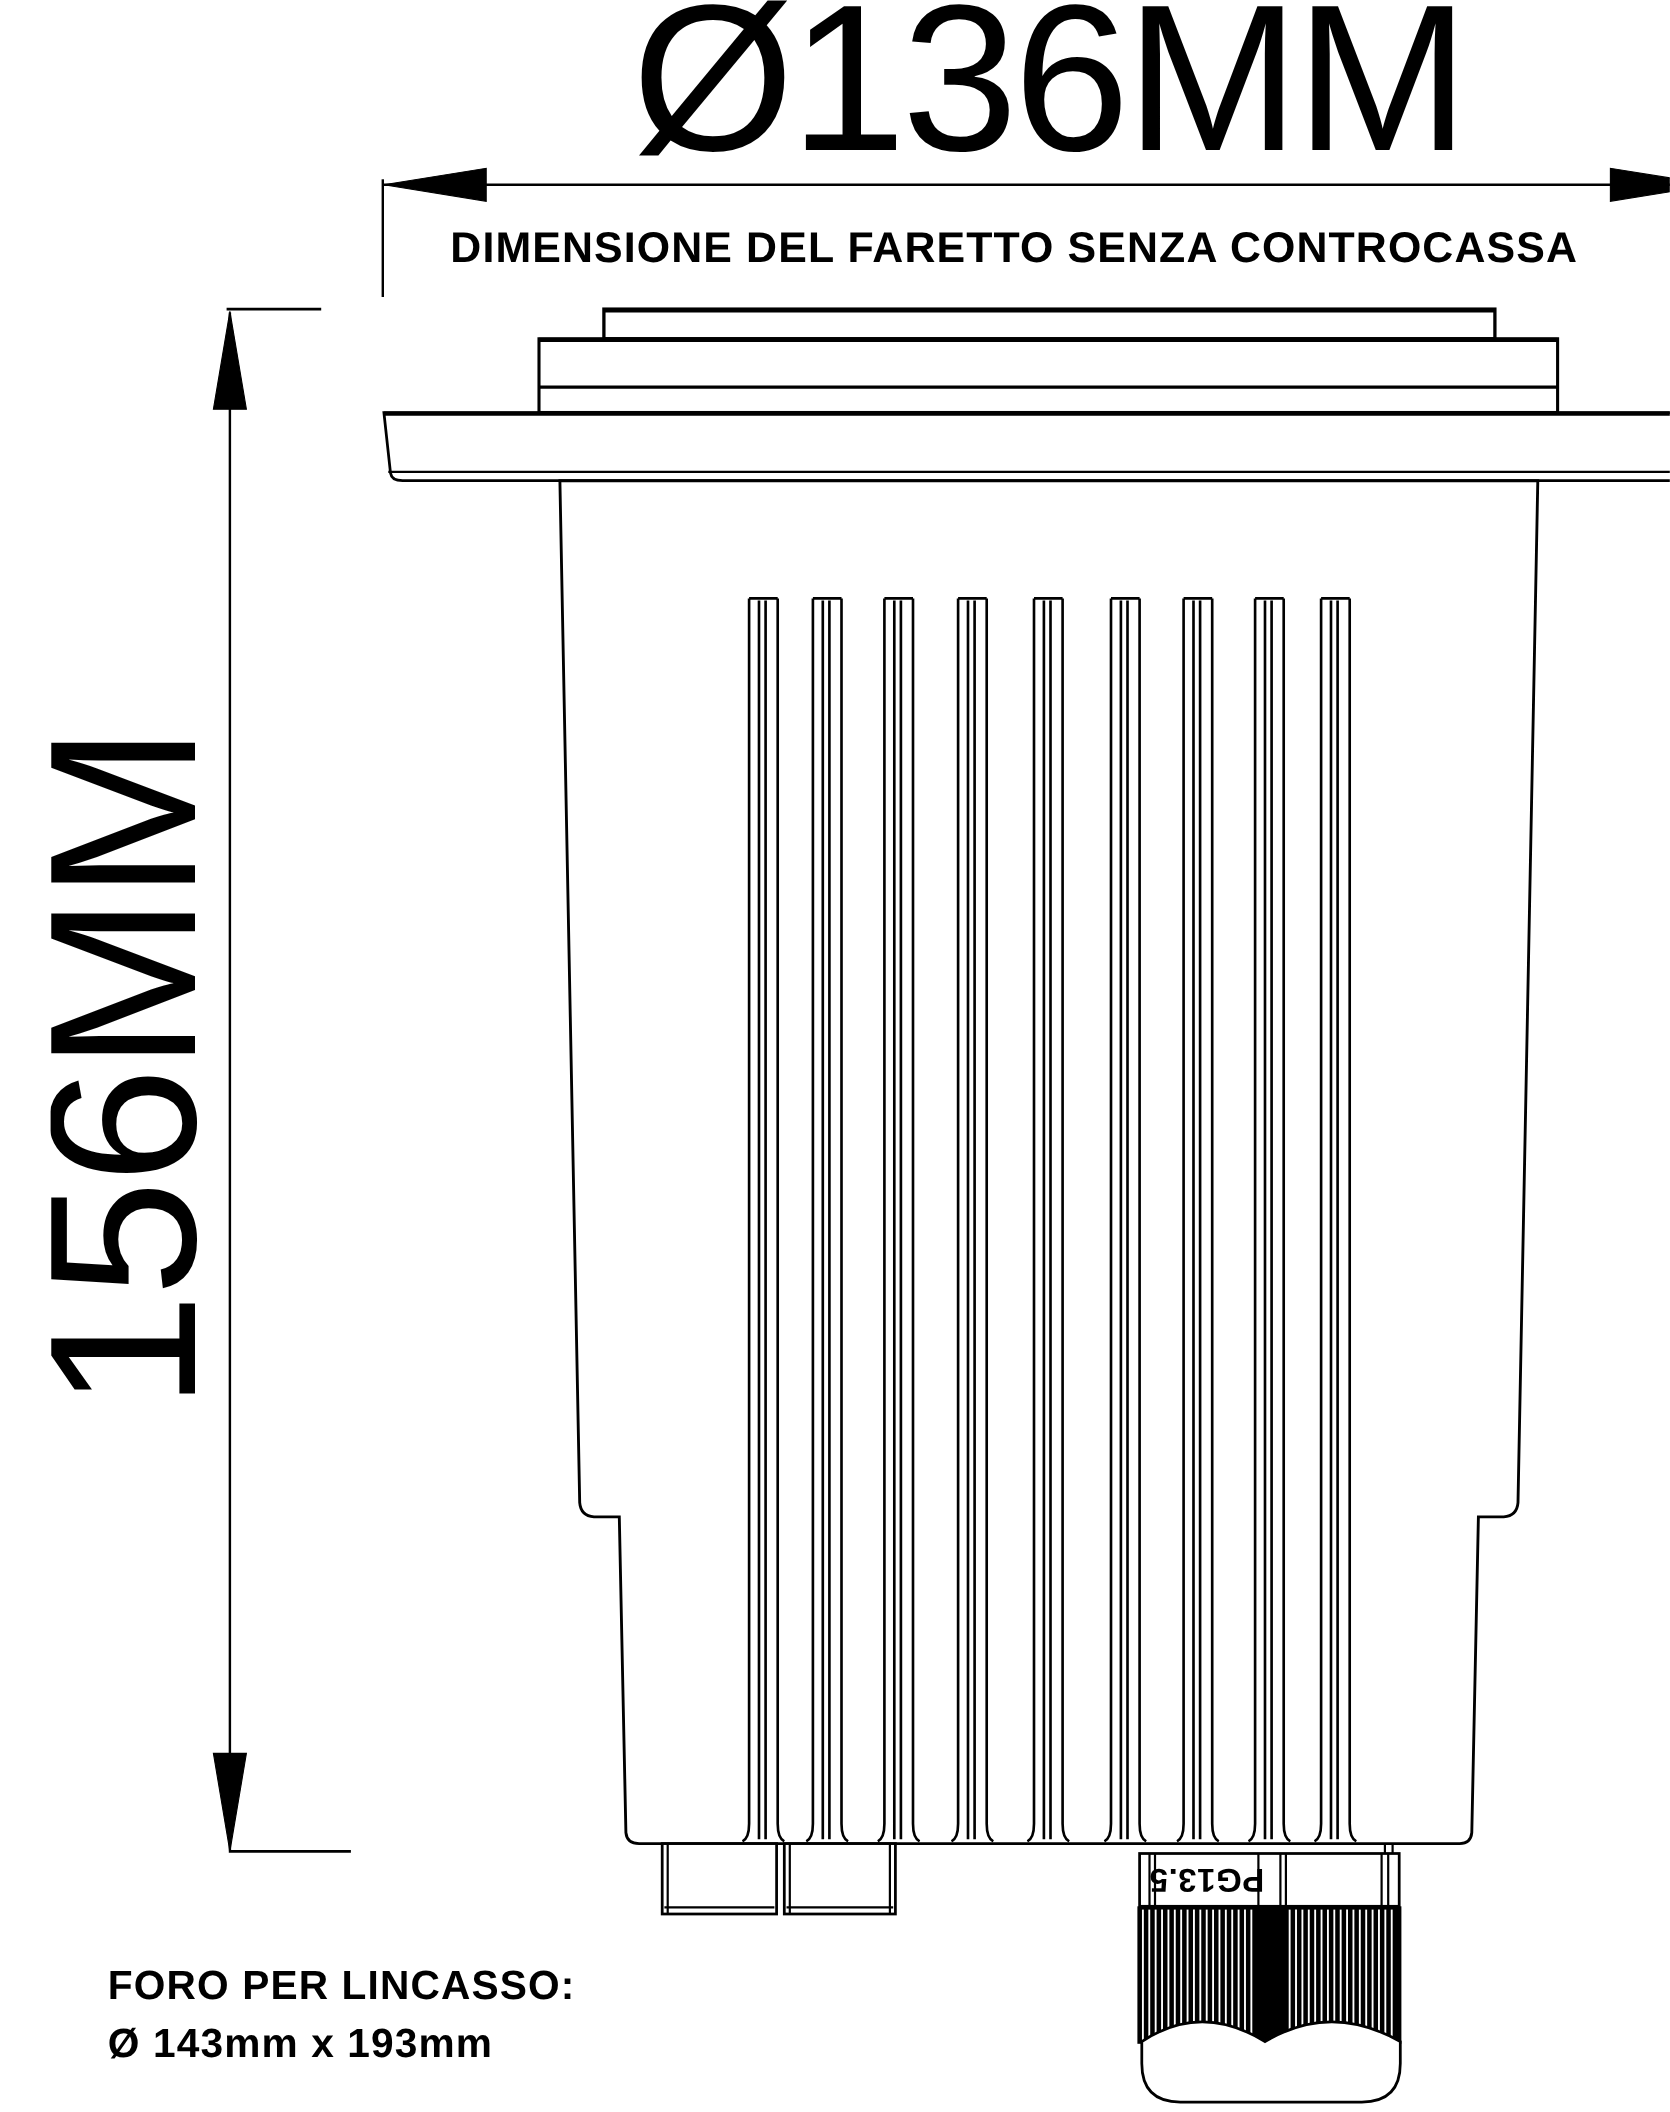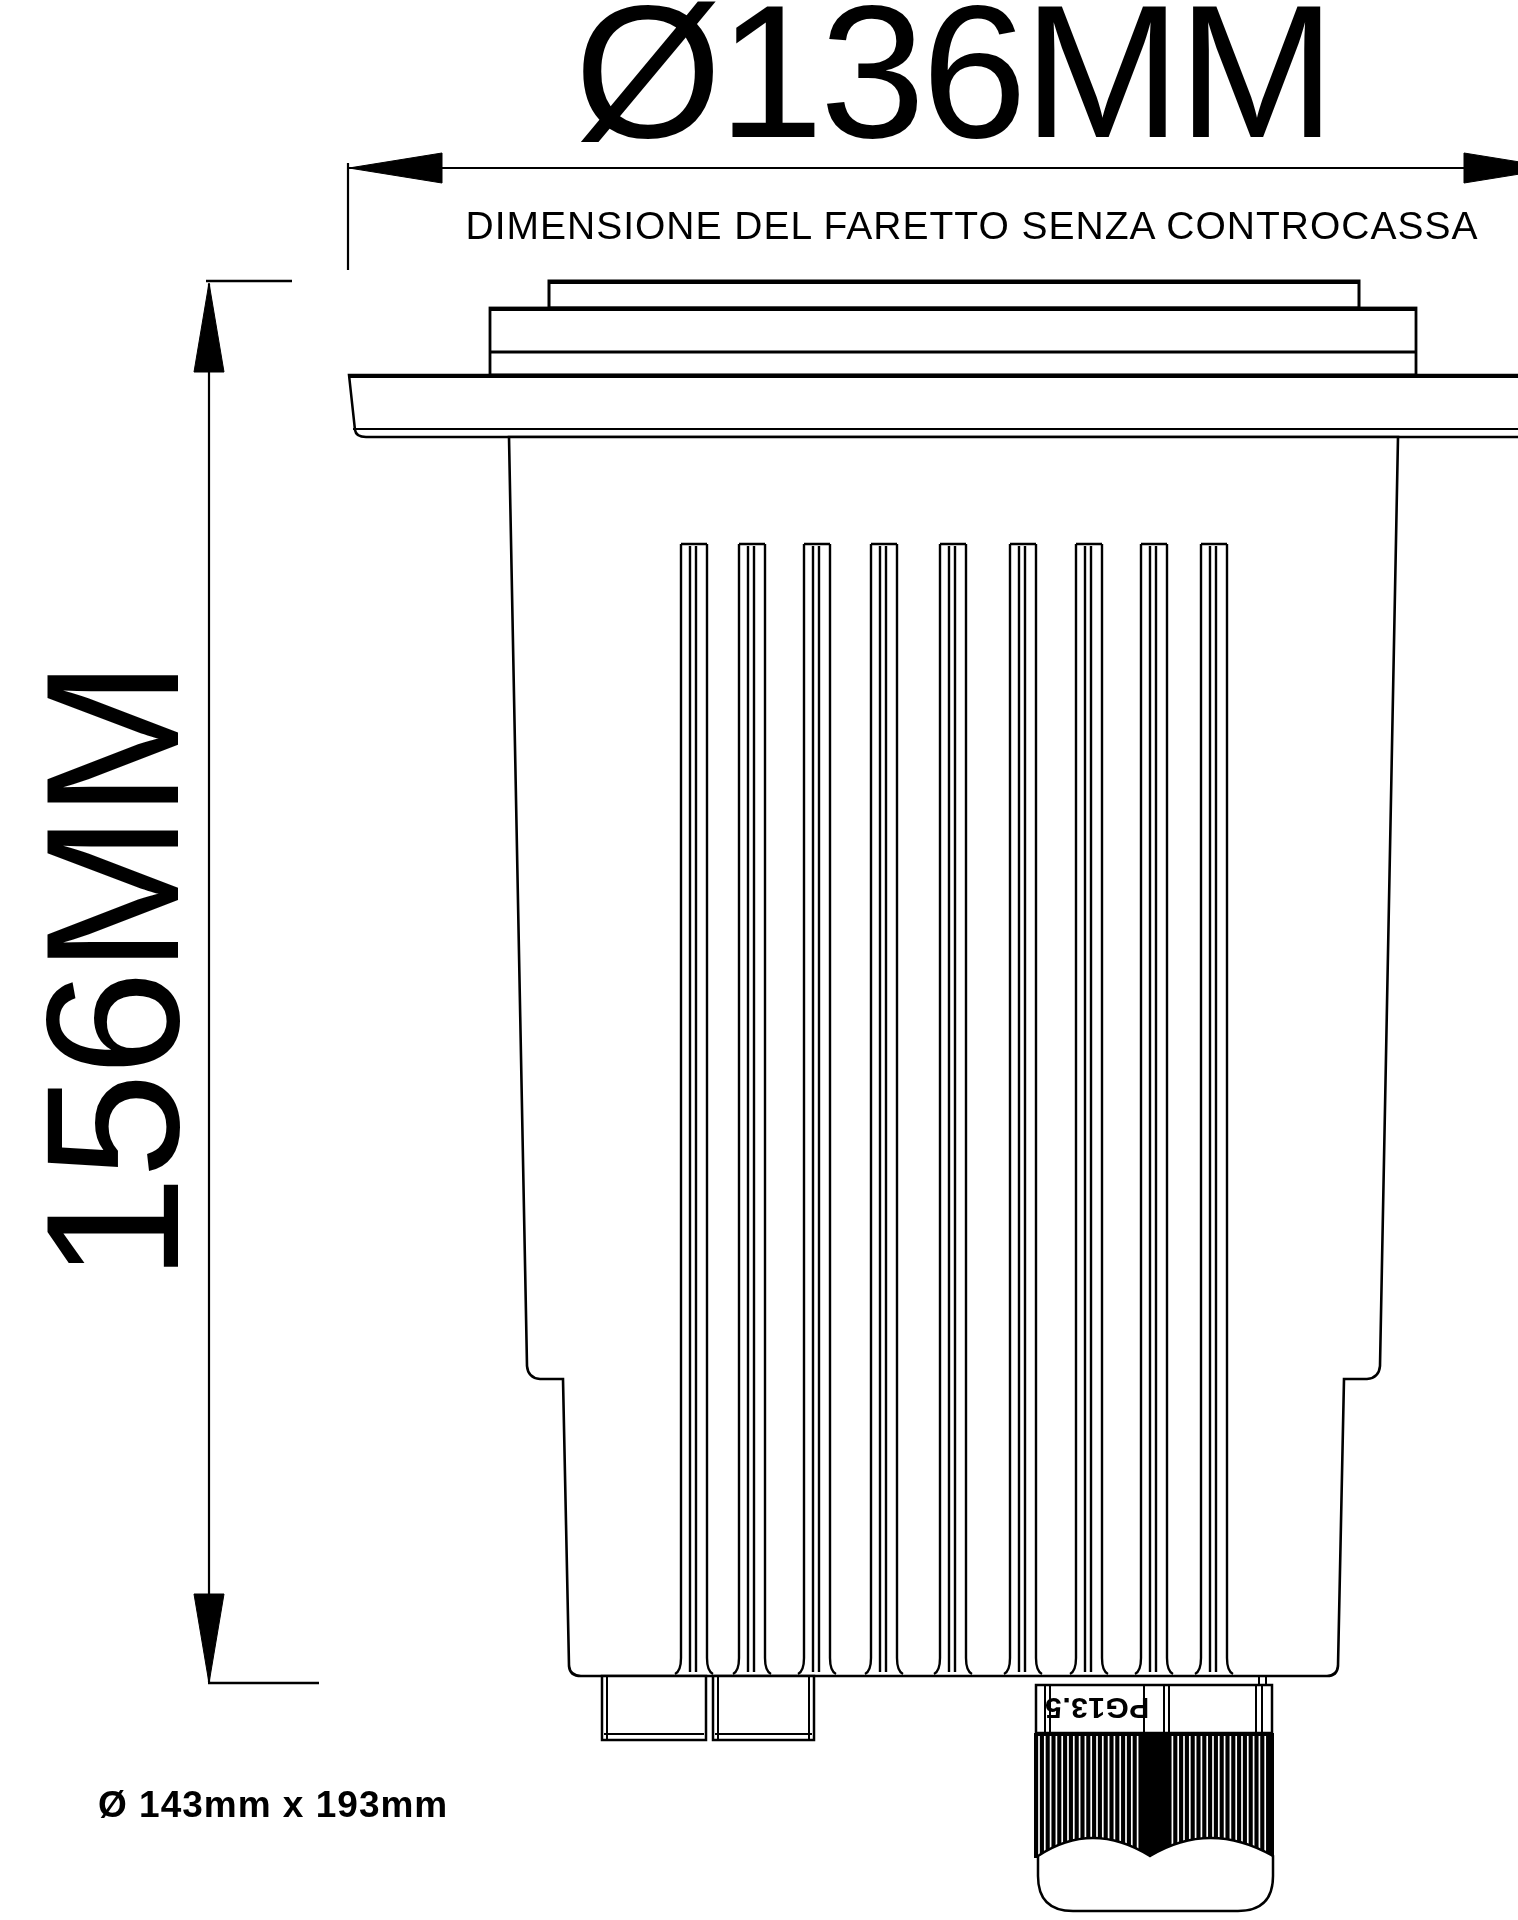--- a/index.html
+++ b/index.html
@@ -3,21 +3,21 @@
 <meta charset="utf-8">
 <style>
   html,body{margin:0;padding:0;}
   body{background:#ffffff;font-family:"Liberation Sans", sans-serif;}
   #canvas{position:relative;width:1518px;height:1920px;background:#ffffff;overflow:hidden;margin-left:46px;}
   #drawing{position:absolute;left:0;top:0;}
   .label{position:absolute;color:#000;white-space:nowrap;}
   .dim-big{font-size:190px;font-weight:400;letter-spacing:-4px;line-height:1;}
   #dia-label{top:-24px;left:907px;transform:translateX(-50%);}
   #height-label{top:972px;left:66px;transform:translate(-50%,-50%) rotate(-90deg);letter-spacing:-3px;}
-  #dia-sub{top:204px;left:926px;transform:translateX(-50%);font-size:39px;font-weight:400;letter-spacing:1px;}
+  #dia-sub{top:204px;left:876px;transform:translateX(-50%);font-size:39px;font-weight:700;letter-spacing:1px;}
   #note{left:52px;top:1778px;font-size:37px;font-weight:700;letter-spacing:1px;line-height:53px;}
   #gland-label{left:1051px;top:1708px;transform:translate(-50%,-50%) rotate(180deg);font-size:30px;font-weight:700;letter-spacing:0.5px;}
 </style>
 </head>
 <body>
 
 <div id="canvas">
 
   <svg id="drawing" width="1518" height="1920" viewBox="0 0 1518 1920">
 
@@ -135,17 +135,18 @@
     </g>
   </svg>
 
   <div id="dia-label" class="label dim-big">Ø136MM</div>
 
   <div id="dia-sub" class="label">DIMENSIONE DEL FARETTO SENZA CONTROCASSA</div>
 
   <div id="height-label" class="label dim-big">156MM</div>
 
   <div id="note" class="label">
+    <div>FORO PER LINCASSO:</div>
     <div>Ø 143mm x 193mm</div>
   </div>
 
   <div id="gland-label" class="label">PG13.5</div>
 </div>
 
 </body></html>

